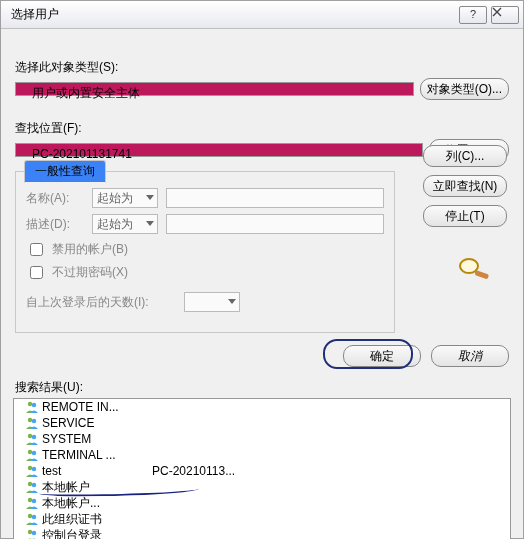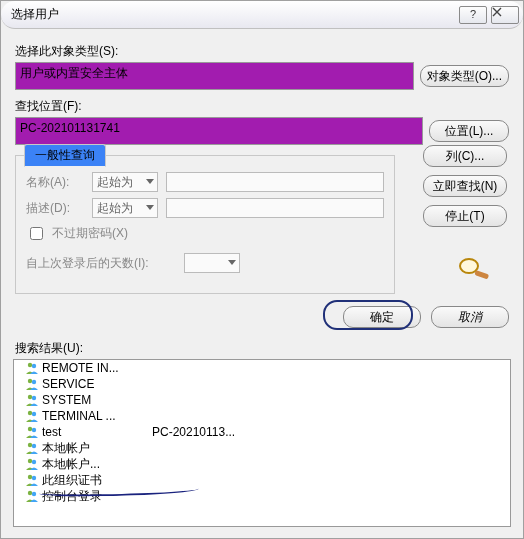--- a/index.html
+++ b/index.html
@@ -1,23 +1,23 @@
 <!DOCTYPE html>
 <html><head>
 <meta charset="utf-8">
 <style>
 * { box-sizing: border-box; font-family: "Microsoft YaHei", SimSun, sans-serif; font-size: 12px; }
 body { margin: 0; background: #f0f0f0; overflow: hidden; }
 .dialog { width: 524px; height: 539px; background: #f0f0f0; border: 1px solid #a0a0a0; position: relative; }
-.titlebar { height: 28px; background: linear-gradient(#fff, #e8e8f0); display: flex; align-items: center; padding: 0 4px 0 10px; border-bottom: 1px solid #c0c0c0; border-radius: 14px; }
+.titlebar { height: 28px; background: linear-gradient(#fff, #e8e8f0); display: flex; align-items: center; padding: 0 4px 0 10px; border-bottom: 1px solid #c0c0c0; }
 .titlebar .title { flex: 1; }
 .titlebar .tbtn { width: 28px; height: 18px; border: 1px solid #8a8a8a; border-radius: 2px; background: linear-gradient(#fdfdfd,#e6e8ee); margin-left: 4px; text-align: center; line-height: 15px; font-family: Arial; font-size: 11px; color: #333; }
 .content { padding: 10px 14px 6px 14px; }
-.row-label { margin: 4px 0 2px 0; }
-.txt-input { width: 380px; height: 28px; border: 1px solid #999; background: #a21caf; padding: 2px 4px; line-height: 16px; }
+.row-label { margin: 20px 0 2px 0; }
+.txt-input { width: 380px; height: 14px; border: 1px solid #999; background: #be185d; padding: 2px 16px; line-height: 16px; }
 .btn { height: 22px; border: 1px solid #888; border-radius: 10px; background: linear-gradient(#fafafa,#e4e4e4); padding: 0 6px; white-space: nowrap; min-width: 80px; text-align: center; display: inline-flex; align-items: center; justify-content: center; }
 .line { display: flex; align-items: center; gap: 6px; margin-bottom: 8px; }
 .line .txt-input { flex: 1; }
 .group { border: 1px solid #c8c8c8; padding: 10px 10px 14px 10px; margin-top: 10px; position: relative; width: 380px; }
 .group .tab { position: absolute; top: -12px; left: 8px; background: #3b82f6; border: 1px solid #c8c8c8; border-bottom: 1px solid #f0f0f0; padding: 2px 10px; border-radius: 3px 3px 0 0; }
 .grow { display: flex; align-items: center; gap: 8px; margin: 6px 0; }
 .grow .lbl { width: 58px; color: #888; }
 .combo { border: 1px solid #bbb; background: #fafafa; height: 20px; width: 66px; position: relative; color: #666; padding: 1px 16px 1px 4px; }
 .combo::after { content: ""; position: absolute; right: 3px; top: 6px; width: 0; height: 0; border-left: 4px solid transparent; border-right: 4px solid transparent; border-top: 5px solid #666; }
 .txt-small { border: 1px solid #bbb; background: #fafafa; height: 20px; flex: 1; }
@@ -80,20 +80,24 @@
       </div>
 
       <div class="grow">
         <div class="lbl">描述(D):</div>
         <div class="combo">起始为</div>
         <div class="txt-small"></div>
       </div>
 
       <label class="chk">
         <input type="checkbox" style="">
+        <span>禁用的帐户(B)</span>
+      </label>
+      <label class="chk">
+        <input type="checkbox" style="">
         <span>不过期密码(X)</span>
       </label>
 
       <div class="grow" style="margin-top:10px;">
         <div class="lbl" style="width:150px;">自上次登录后的天数(I):</div>
         <div class="combo" style="width:56px;"></div>
       </div>
     </div>
 
     <div class="side-btns">

